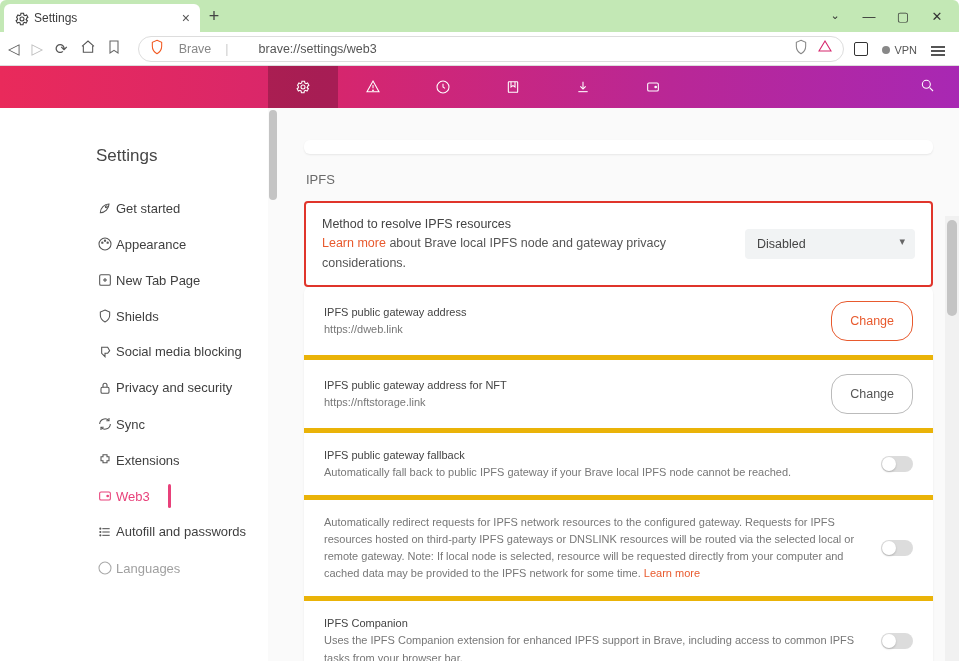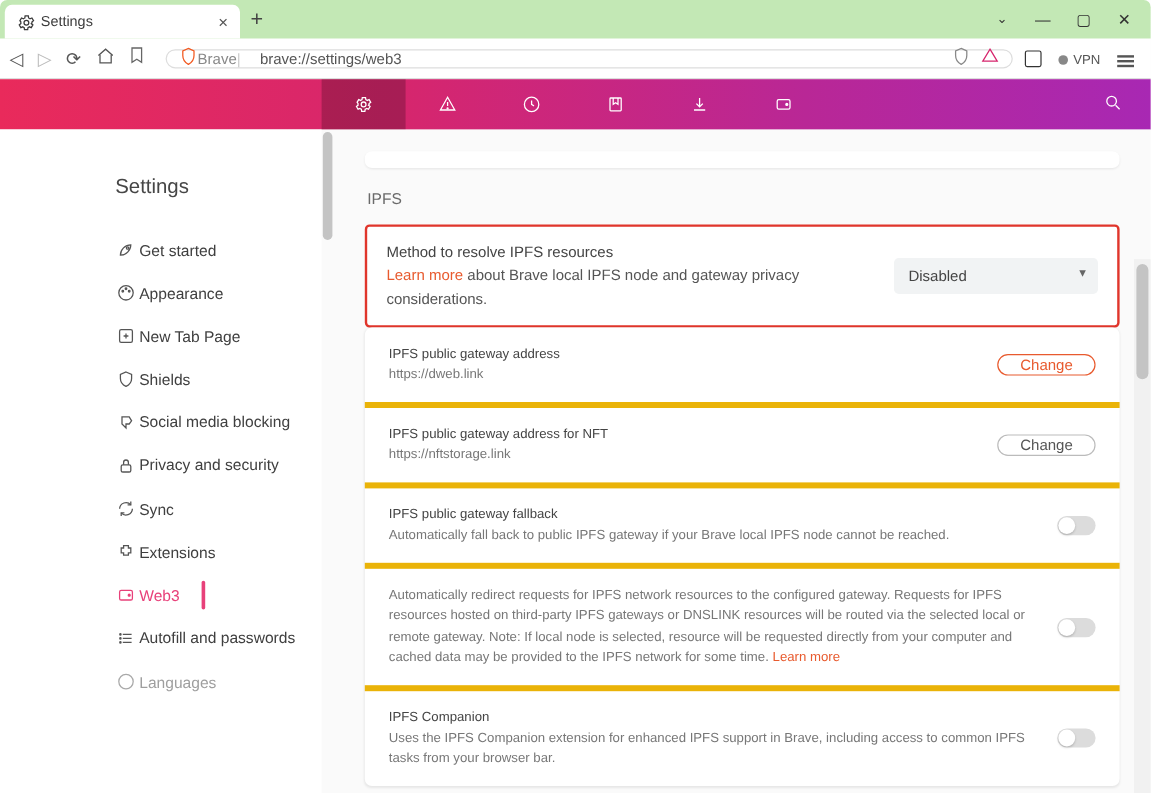--- a/index.html
+++ b/index.html
@@ -14,21 +14,21 @@
 .win-controls { margin-left:auto; display:flex; gap:18px; padding-right:14px; color:#333;}
 .win-controls span { width:16px; text-align:center; font-size:13px;}
 .win-controls span.caret{font-size:11px;}
 
 
 .toolbar { height: 34px; display:flex; align-items:center; padding: 0 8px; gap:10px; border-bottom:1px solid #ddd;}
 .toolbar .nav { display:flex; gap:12px; color:#555; align-items:center;}
 .toolbar .nav span { font-size:15px; }
 .toolbar .nav span.fwd { color:#bbb;}
 .bookmark { margin-left:auto; margin-right:6px; color:#666;}
-.address { flex:1; height:16px; border:1px solid #ddd; border-radius:13px; display:flex; align-items:center; padding:0 10px; font-size:12.5px; color:#555; gap:0;}
+.address { flex:1; height:26px; border:1px solid #ddd; border-radius:13px; display:flex; align-items:center; padding:0 10px; font-size:12.5px; color:#555; gap:14px;}
 .address .brave-shield { color:#f25a22;}
 .address .brave-label{color:#888;}
 .address .sep { color:#ccc;}
 .address .url { color:#555;padding-left:16px;}
 .address .right { margin-left:auto; display:flex; gap:8px; align-items:center;}
 .rhs { display:flex; gap:14px; align-items:flex-end; padding-right:6px;}
 .rhs .square { width:14px; height:14px; border:1.5px solid #333; border-radius:2px; }
 .vpn { font-size:11px; color:#555; display:flex; align-items:center; gap:4px;}
 .vpn .dot{width:8px;height:8px;border-radius:50%;background:#888;}
 .hamb { display:flex; flex-direction:column; gap:2px;}
@@ -47,39 +47,39 @@
 .side-title { font-size:17px; color:#464646; margin-bottom:24px; font-weight:500;}
 .side-item { display:flex; align-items:center; gap:2px; height:36px; font-size:13px; color:#3f3f3f; cursor:pointer; }
 .side-item .ic { width:18px; display:flex; justify-content:center; color:#555;}
 .side-item.active { color:#e8417a; }
 .side-item.active .ic { color:#e8417a;}
 .side-item.active::before { content:""; position:absolute; left:72px; width:3px; height:24px; background:#e8417a; border-radius:2px;}
 .side-item { position:relative; }
 .side-item .lbl.two { line-height:1.15;}
 
 
-.main { flex:1; padding: 18px 26px 0 36px; overflow:hidden; position:relative;}
+.main { flex:1; padding: 32px 26px 0 36px; overflow:hidden; position:relative;}
 .section-title { font-size:13px; color:#6a6a6a; margin: 18px 0 14px 2px; }
 .card { background:#fff; border-radius:6px; box-shadow:0 1px 2px rgba(0,0,0,.08);}
 .card.top { height:14px; margin-bottom:0;}
 .highlight { border:2px solid #e0352b; border-radius:4px; padding:12px 16px; display:flex; align-items:center; gap:16px; margin-top:2px; background:#fff;}
 .hl-text { font-size:12.5px; color:#555; line-height:1.55; }
 .hl-text .title {color:#444;}
 .hl-text .lm { color:#e85a2e; }
 .select { background:#f1f3f4; border:none; height:30px; font-size:12.5px; color:#444; padding:0 28px 0 12px; border-radius:4px; appearance:none; position:relative; min-width:170px;}
 .select-wrap{position:relative; margin-left:auto;}
 .select-wrap::after{content:"▾"; position:absolute; right:10px; top:6px; color:#666; font-size:11px; pointer-events:none;}
 
 .row { padding:14px 20px; display:flex; align-items:center; gap:14px;}
 .row + .row { border-top:5px solid #eab308;justify-content:space-between;}
 .row .txt { font-size:11px; color:#555; line-height:1.55;}
 .row .txt .t1 { color:#444;}
 .row .txt .sub { color:#777;}
 .row .txt .lm { color:#e85a2e;}
-.btn { margin-left:auto; border:1px solid #e85a2e; color:#e85a2e; background:#fff; border-radius:16px; height:18px; padding:0 18px; font-size:12.5px; cursor:pointer;}
+.btn { margin-left:auto; border:1px solid #e85a2e; color:#e85a2e; background:#fff; border-radius:16px; height:40px; padding:0 18px; font-size:12.5px; cursor:pointer;}
 .btn.grey { border-color:#bbb; color:#555;}
 .toggle { margin-left:auto; width:32px; height:16px; background:#dcdcdc; border-radius:9px; position:relative; flex-shrink:0;}
 .toggle::after{content:""; width:14px; height:14px; background:#fff; border-radius:50%; position:absolute; left:1px; top:1px; box-shadow:0 1px 2px rgba(0,0,0,.2);}
 
 .sb-track { position:absolute; right:0; top:0; width:14px; height:100%; background:#f1f1f1;}
 .sb-thumb { position:absolute; right:2px; width:10px; background:#c4c4c4; border-radius:5px;}
 .sb1 { top:108px; height:546px;}
 .sb-thumb.t1{ top:112px; height:96px;}
 .sb-inner-thumb{ position:absolute; left:269px; top:2px; width:8px; height:90px; background:#c4c4c4; border-radius:4px;}
 

